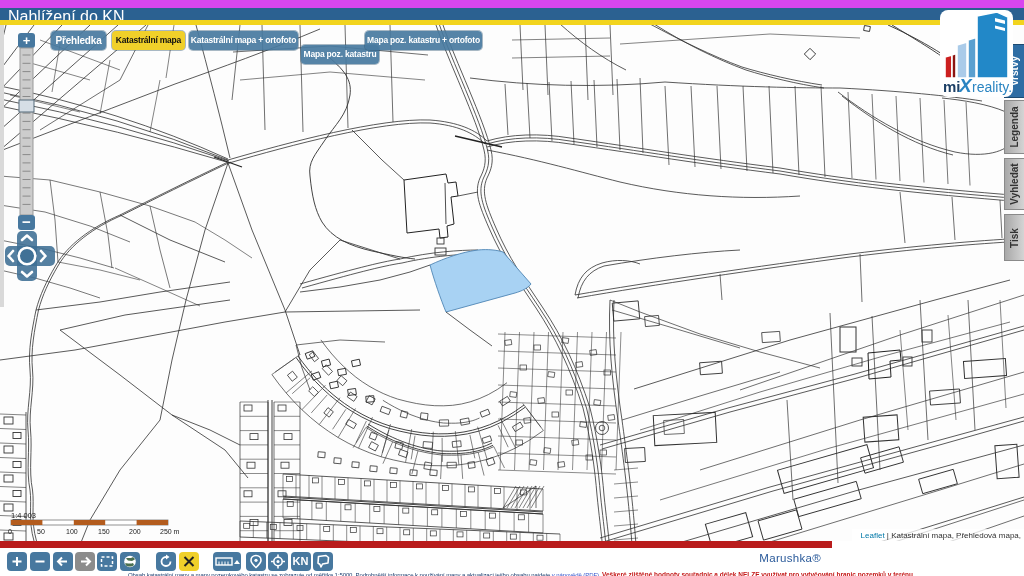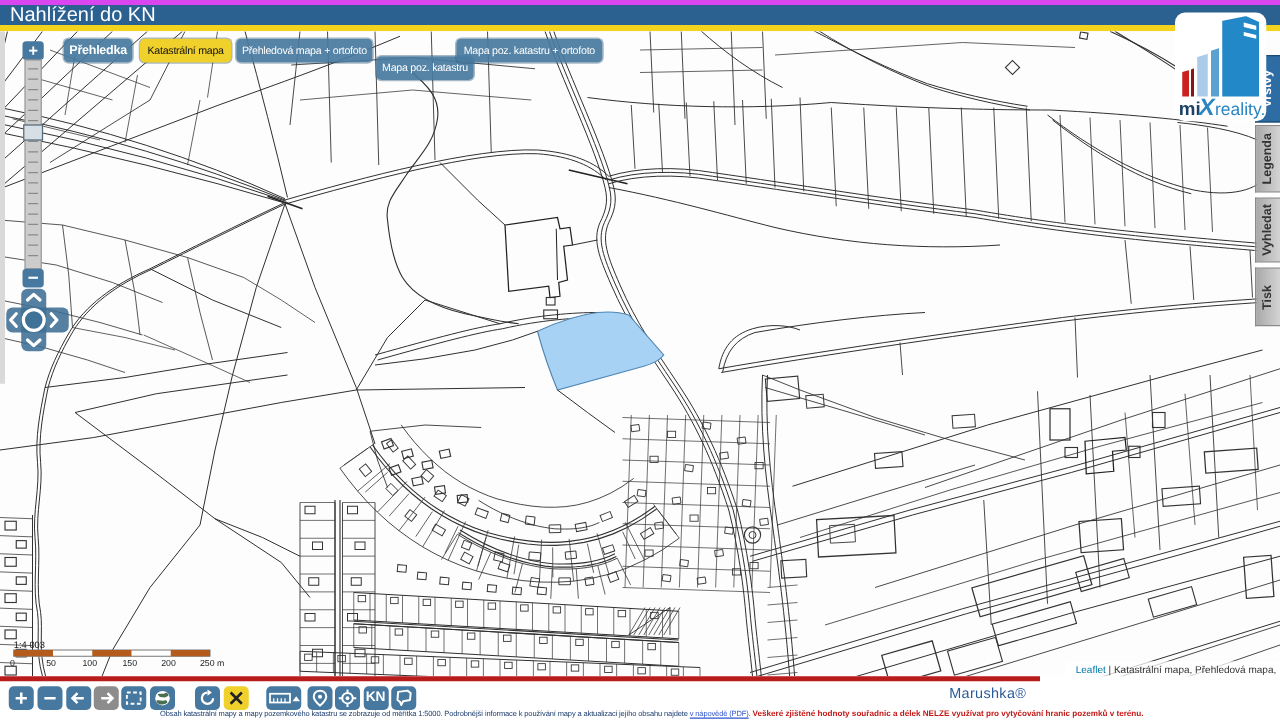--- a/index.html
+++ b/index.html
@@ -1,23 +1,23 @@
 <!DOCTYPE html>
 <html><head><meta charset="utf-8"><title>Nahlížení do KN</title><style>
 *{margin:0;padding:0;box-sizing:border-box}
 html,body{width:1024px;height:576px;overflow:hidden;font-family:"Liberation Sans",sans-serif;background:#fff}
 #page{position:relative;width:1024px;height:576px}
-#titlebar{position:absolute;left:0;top:0;width:1024px;height:20px;background:#2b6191;border-top:4px solid #d946ef;color:#fff;font-size:16px;line-height:18px;padding-left:8px}
+#titlebar{position:absolute;left:0;top:0;width:1024px;height:20px;background:#2b6191;border-top:8px solid #d946ef;color:#fff;font-size:16px;line-height:18px;padding-left:8px}
 #ystripe{position:absolute;left:0;top:20px;width:1024px;height:5px;background:#f2d41e}
 #map{position:absolute;left:0;top:25px;width:1024px;height:516px;background:#fdfdfd;overflow:hidden}
-.btn{position:absolute;height:19px;border-radius:4px;background:rgba(72,122,160,0.92);color:#fff;font-size:8.5px;font-weight:normal;text-align:center;line-height:19px;white-space:nowrap;letter-spacing:-0.2px;box-shadow:0 0 0 1px rgba(40,80,110,0.4)}
+.btn{position:absolute;height:19px;border-radius:4px;background:rgba(72,122,160,0.92);color:#fff;font-size:8.5px;font-weight:bold;text-align:center;line-height:19px;white-space:nowrap;letter-spacing:-0.2px;box-shadow:0 0 0 1px rgba(40,80,110,0.4)}
 .btn.sel{background:#f0d02a;color:#111}
 .tab{position:absolute;left:1004px;width:20px;background:linear-gradient(90deg,#a8a8a8,#d4d4d4);border:1px solid #8a8a8a;border-right:none}
 .tab span{position:absolute;left:4px;top:50%;transform:rotate(-90deg) translateX(-50%);transform-origin:0 0;font-size:10px;font-weight:bold;color:#333;white-space:nowrap}
-#bottom{position:absolute;left:0;top:541px;width:832px;height:35px;background:#fff;border-top:4px solid #b91c1c}
+#bottom{position:absolute;left:0;top:541px;width:832px;height:35px;background:#fff;border-top:7px solid #b91c1c}
 .tb{position:absolute;top:4px;width:20px;height:19px;border-radius:4px;background:#47789f;color:#fff;text-align:center}
 .tb.gray{background:#8c8c8c}
 .tb.yel{background:#f0d02a;color:#111}
 #btext{position:absolute;left:128px;top:23px;font-size:6px;letter-spacing:-0.1px;color:#1b3c6e;white-space:nowrap}
 #btext a{color:#3355cc;text-decoration:underline}
 #btext .red{color:#c41818;font-weight:bold;font-size:6.5px;letter-spacing:0}
 #marushka{position:absolute;right:11px;top:4px;font-size:11.5px;font-weight:normal;color:#2a5a9a;letter-spacing:0.3px}
 </style></head><body>
 <div id="page">
 <div id="titlebar">Nahlížení do KN</div>
@@ -500,21 +500,21 @@
 <path d="M610,300 C608,340 612,380 618,420 C622,450 628,490 632,545" fill="none" stroke="#303030" stroke-width="0.8"></path>
 <path d="M614,300 C612,340 616,380 622,420 C626,450 632,490 636,545" fill="none" stroke="#303030" stroke-width="0.8"></path>
 </g>
 
 <rect x="852" y="504" width="172" height="12" fill="#ffffff" opacity="0.75"></rect>
 </svg>
 <div style="position:absolute;left:0;top:0;width:4px;height:282px;background:#d9d9d9"></div>
 
 <div class="btn" style="left:51px;top:6px;width:55px;font-weight:bold;font-size:10px">Přehledka</div>
 <div class="btn sel" style="left:112px;top:6px;width:73px">Katastrální mapa</div>
-<div class="btn" style="left:189px;top:6px;width:109px">Přehledová mapa + ortofoto</div>
+<div class="btn" style="left:189px;top:6px;width:109px">Katastrální mapa + ortofoto</div>
 <div class="btn" style="left:301px;top:20px;width:78px">Mapa poz. katastru</div>
 <div class="btn" style="left:365px;top:6px;width:117px">Mapa poz. katastru + ortofoto</div>
 
 <svg width="60" height="290" viewBox="0 0 60 290" style="position:absolute;left:0;top:0">
 <rect x="18" y="8" width="17" height="15" rx="3" fill="#47789f"></rect>
 <text x="26.5" y="20" fill="#fff" font-size="13" font-weight="bold" text-anchor="middle" font-family="Liberation Sans">+</text>
 <rect x="20" y="23" width="13" height="167" fill="#ccc" stroke="#999" stroke-width="1"></rect>
 <line x1="22.5" y1="30.0" x2="30.5" y2="30.0" stroke="#8a8a8a" stroke-width="1"></line>
         <line x1="22.5" y1="38.3" x2="30.5" y2="38.3" stroke="#8a8a8a" stroke-width="1"></line>
         <line x1="22.5" y1="46.6" x2="30.5" y2="46.6" stroke="#8a8a8a" stroke-width="1"></line>

